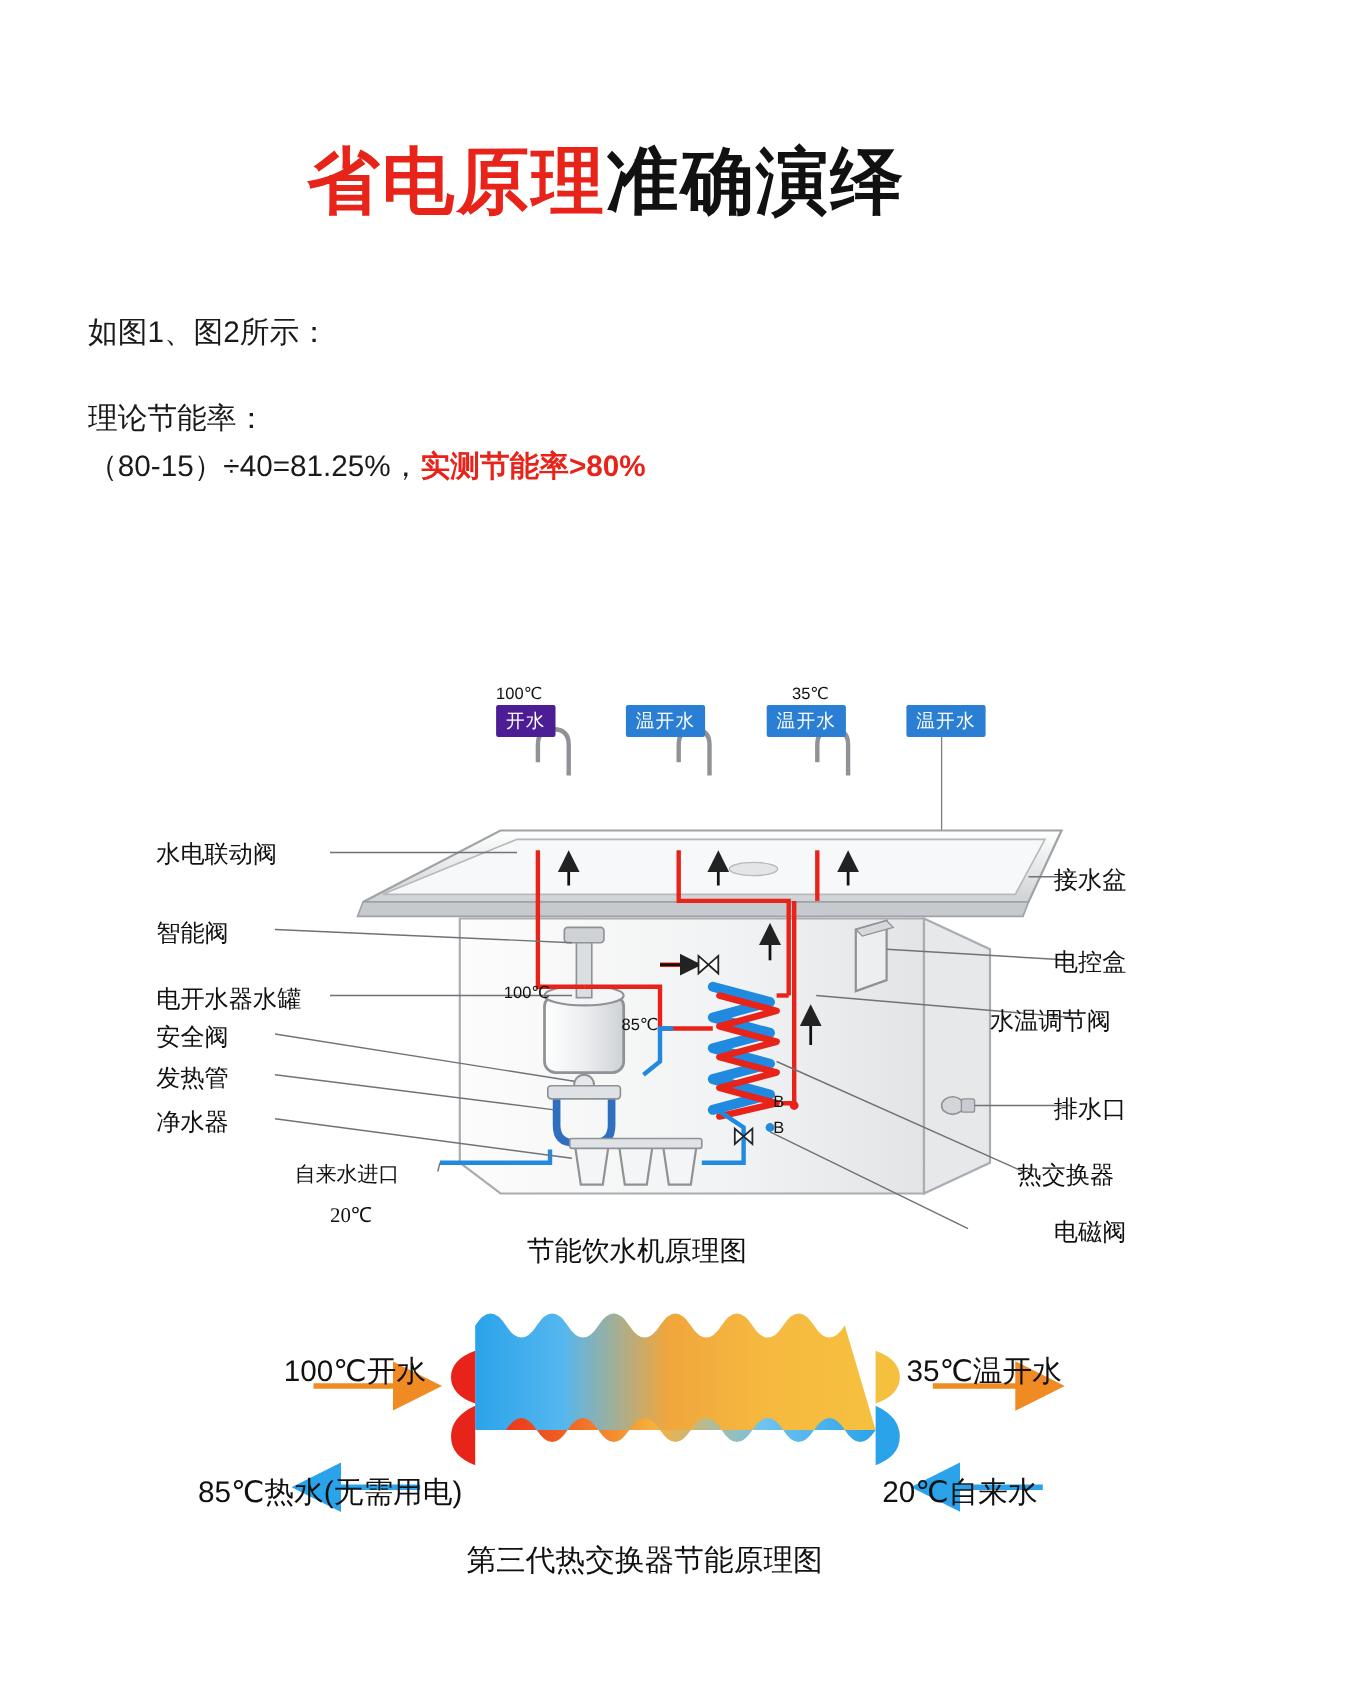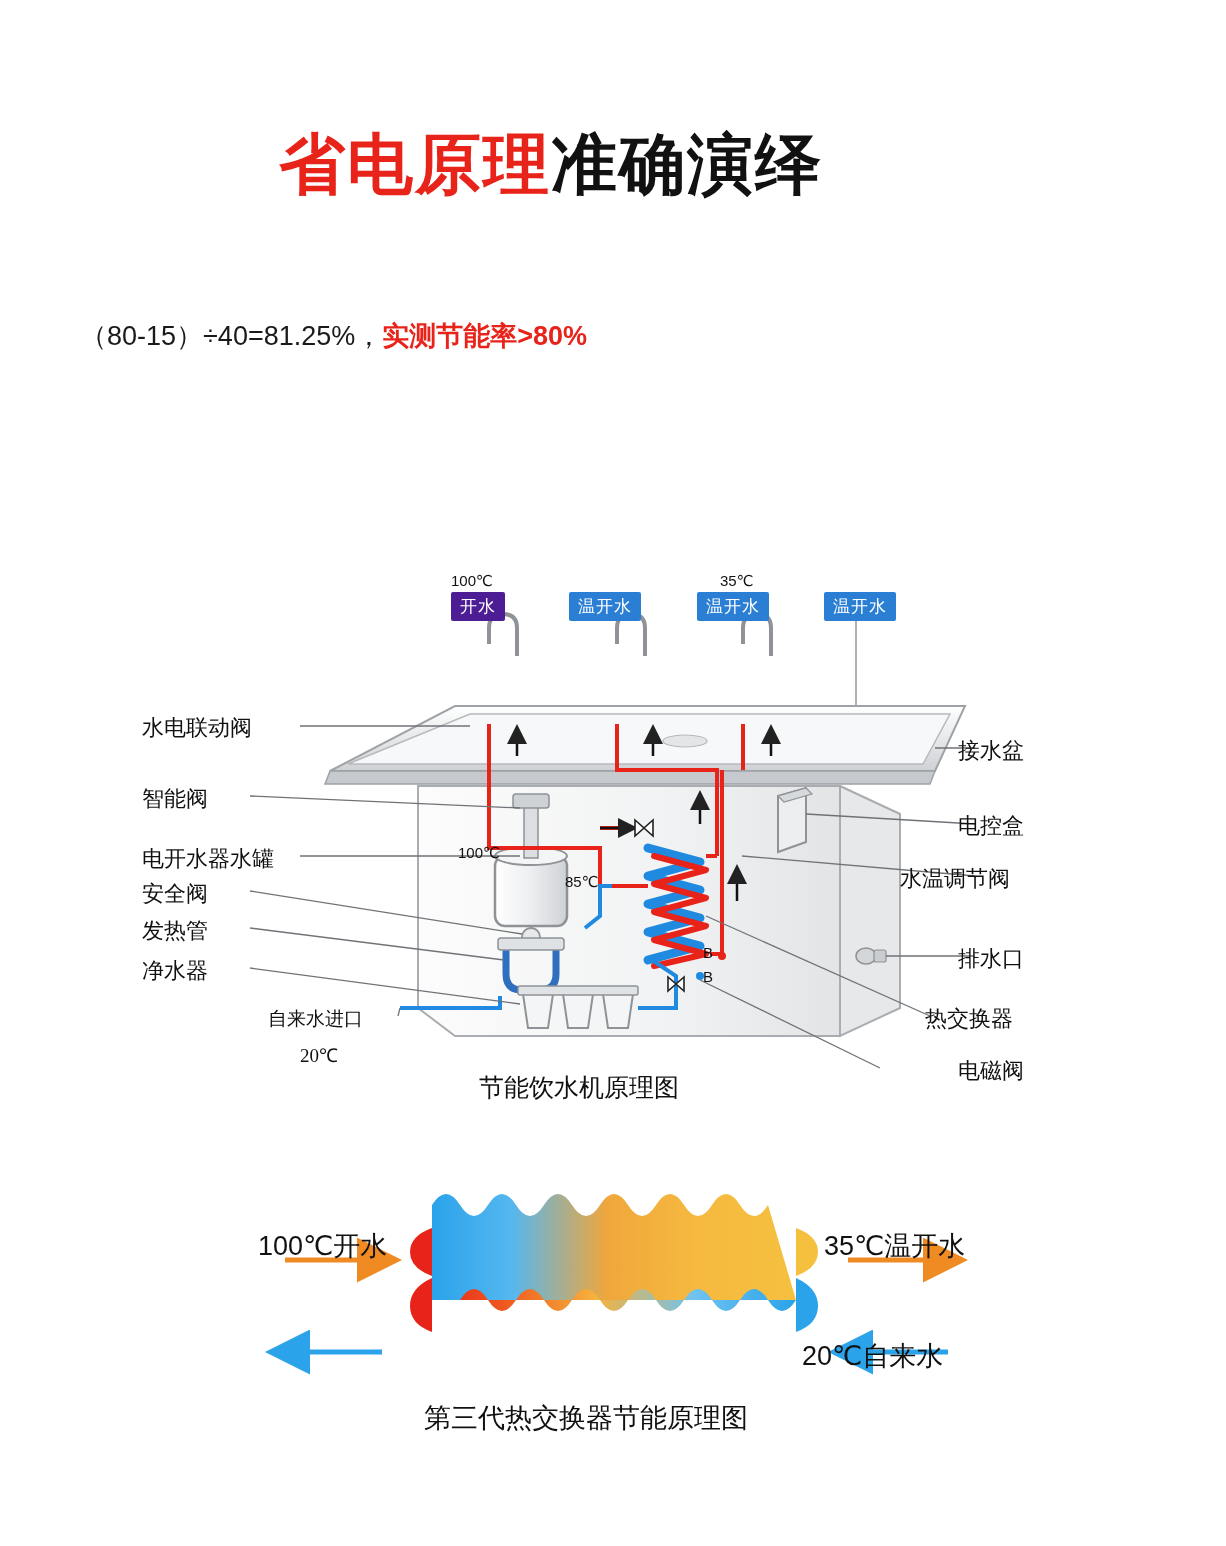--- a/index.html
+++ b/index.html
@@ -43,21 +43,21 @@
   }
   .intro .line { white-space: normal; }
   .gap { height: 34px; }
   .ratio-line { font-size: 27px; }
   .ratio-line .red-bold { color: #e8231a; font-weight: bold; text-align: right; }
 
   
   #diagram1 {
     position: absolute;
     left: 0;
-    top: 556px;
+    top: 605px;
     width: 1120px;
     height: 570px;
   }
   #diagram1 svg { display: block; }
 
   .tag {
     position: absolute;
     font-size: 17px;
     color: #ffffff;
     padding: 3px 9px;
@@ -120,21 +120,23 @@
   }
 </style>
 </head>
 <body>
 
 <div class="title">
   <span class="red">省电原理</span><span class="blk">准确演绎</span>
 </div>
 
 <div class="intro">
+  <div class="line">如图1、图2所示：</div>
   <div class="gap"></div>
+  <div class="line">理论节能率：</div>
   <div class="ratio-line">
     <span>（80-15）÷40=81.25%，</span><span class="red-bold">实测节能率&gt;80%</span>
   </div>
 </div>
 
 <div id="diagram1">
 
   <svg width="1226" height="570" viewBox="0 0 1226 570">
     <defs>
       <linearGradient id="metalTop" x1="0" y1="0" x2="0" y2="1">
@@ -366,16 +368,17 @@
     <g stroke-width="5" fill="none">
       <line x1="285" y1="110" x2="382" y2="110" stroke="#ef8b22" marker-end="url(#arrOrange)"></line>
       <line x1="848" y1="110" x2="948" y2="110" stroke="#ef8b22" marker-end="url(#arrOrange)"></line>
       <line x1="382" y1="202" x2="285" y2="202" stroke="#2aa3ea" marker-end="url(#arrBlue2)"></line>
       <line x1="948" y1="202" x2="848" y2="202" stroke="#2aa3ea" marker-end="url(#arrBlue2)"></line>
     </g>
   </svg>
 
   <div class="lbl2" style="left:258px; top:78px;">100℃开水</div>
   <div class="lbl2" style="left:824px; top:78px;">35℃温开水</div>
+  <div class="lbl2" style="left:180px; top:188px;">85℃热水(无需用电)</div>
   <div class="lbl2" style="left:802px; top:188px;">20℃自来水</div>
 </div>
 
 <div class="caption2">第三代热交换器节能原理图</div>
 
 </body></html>

